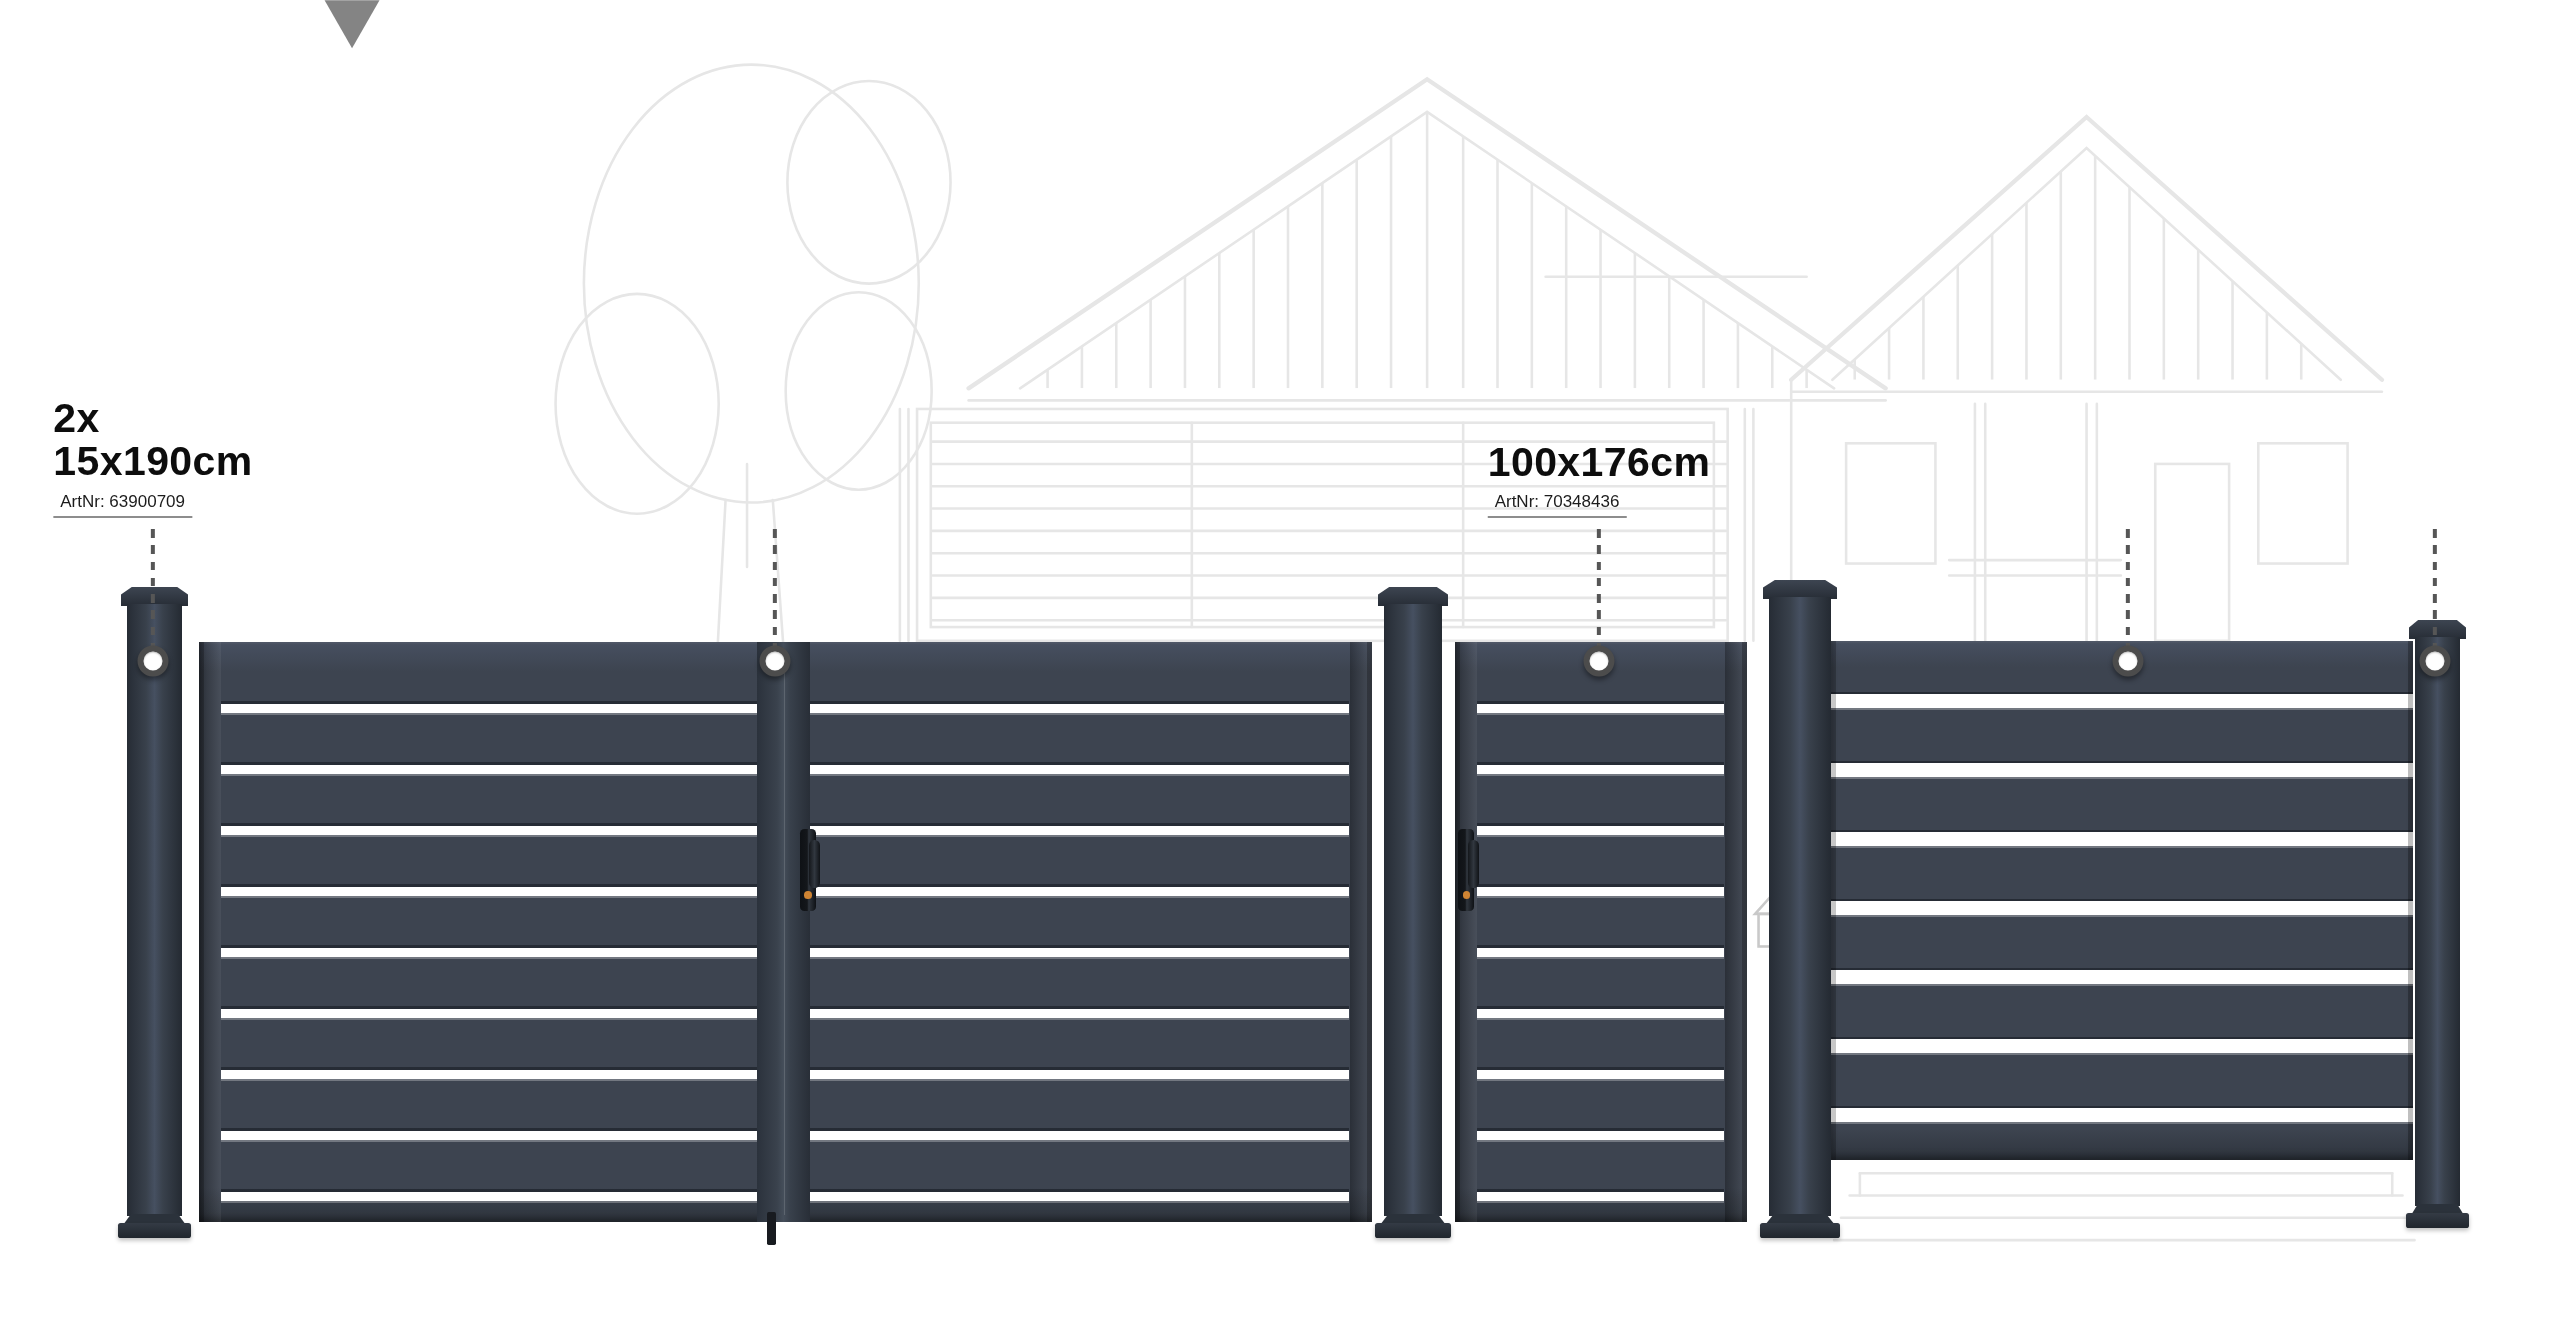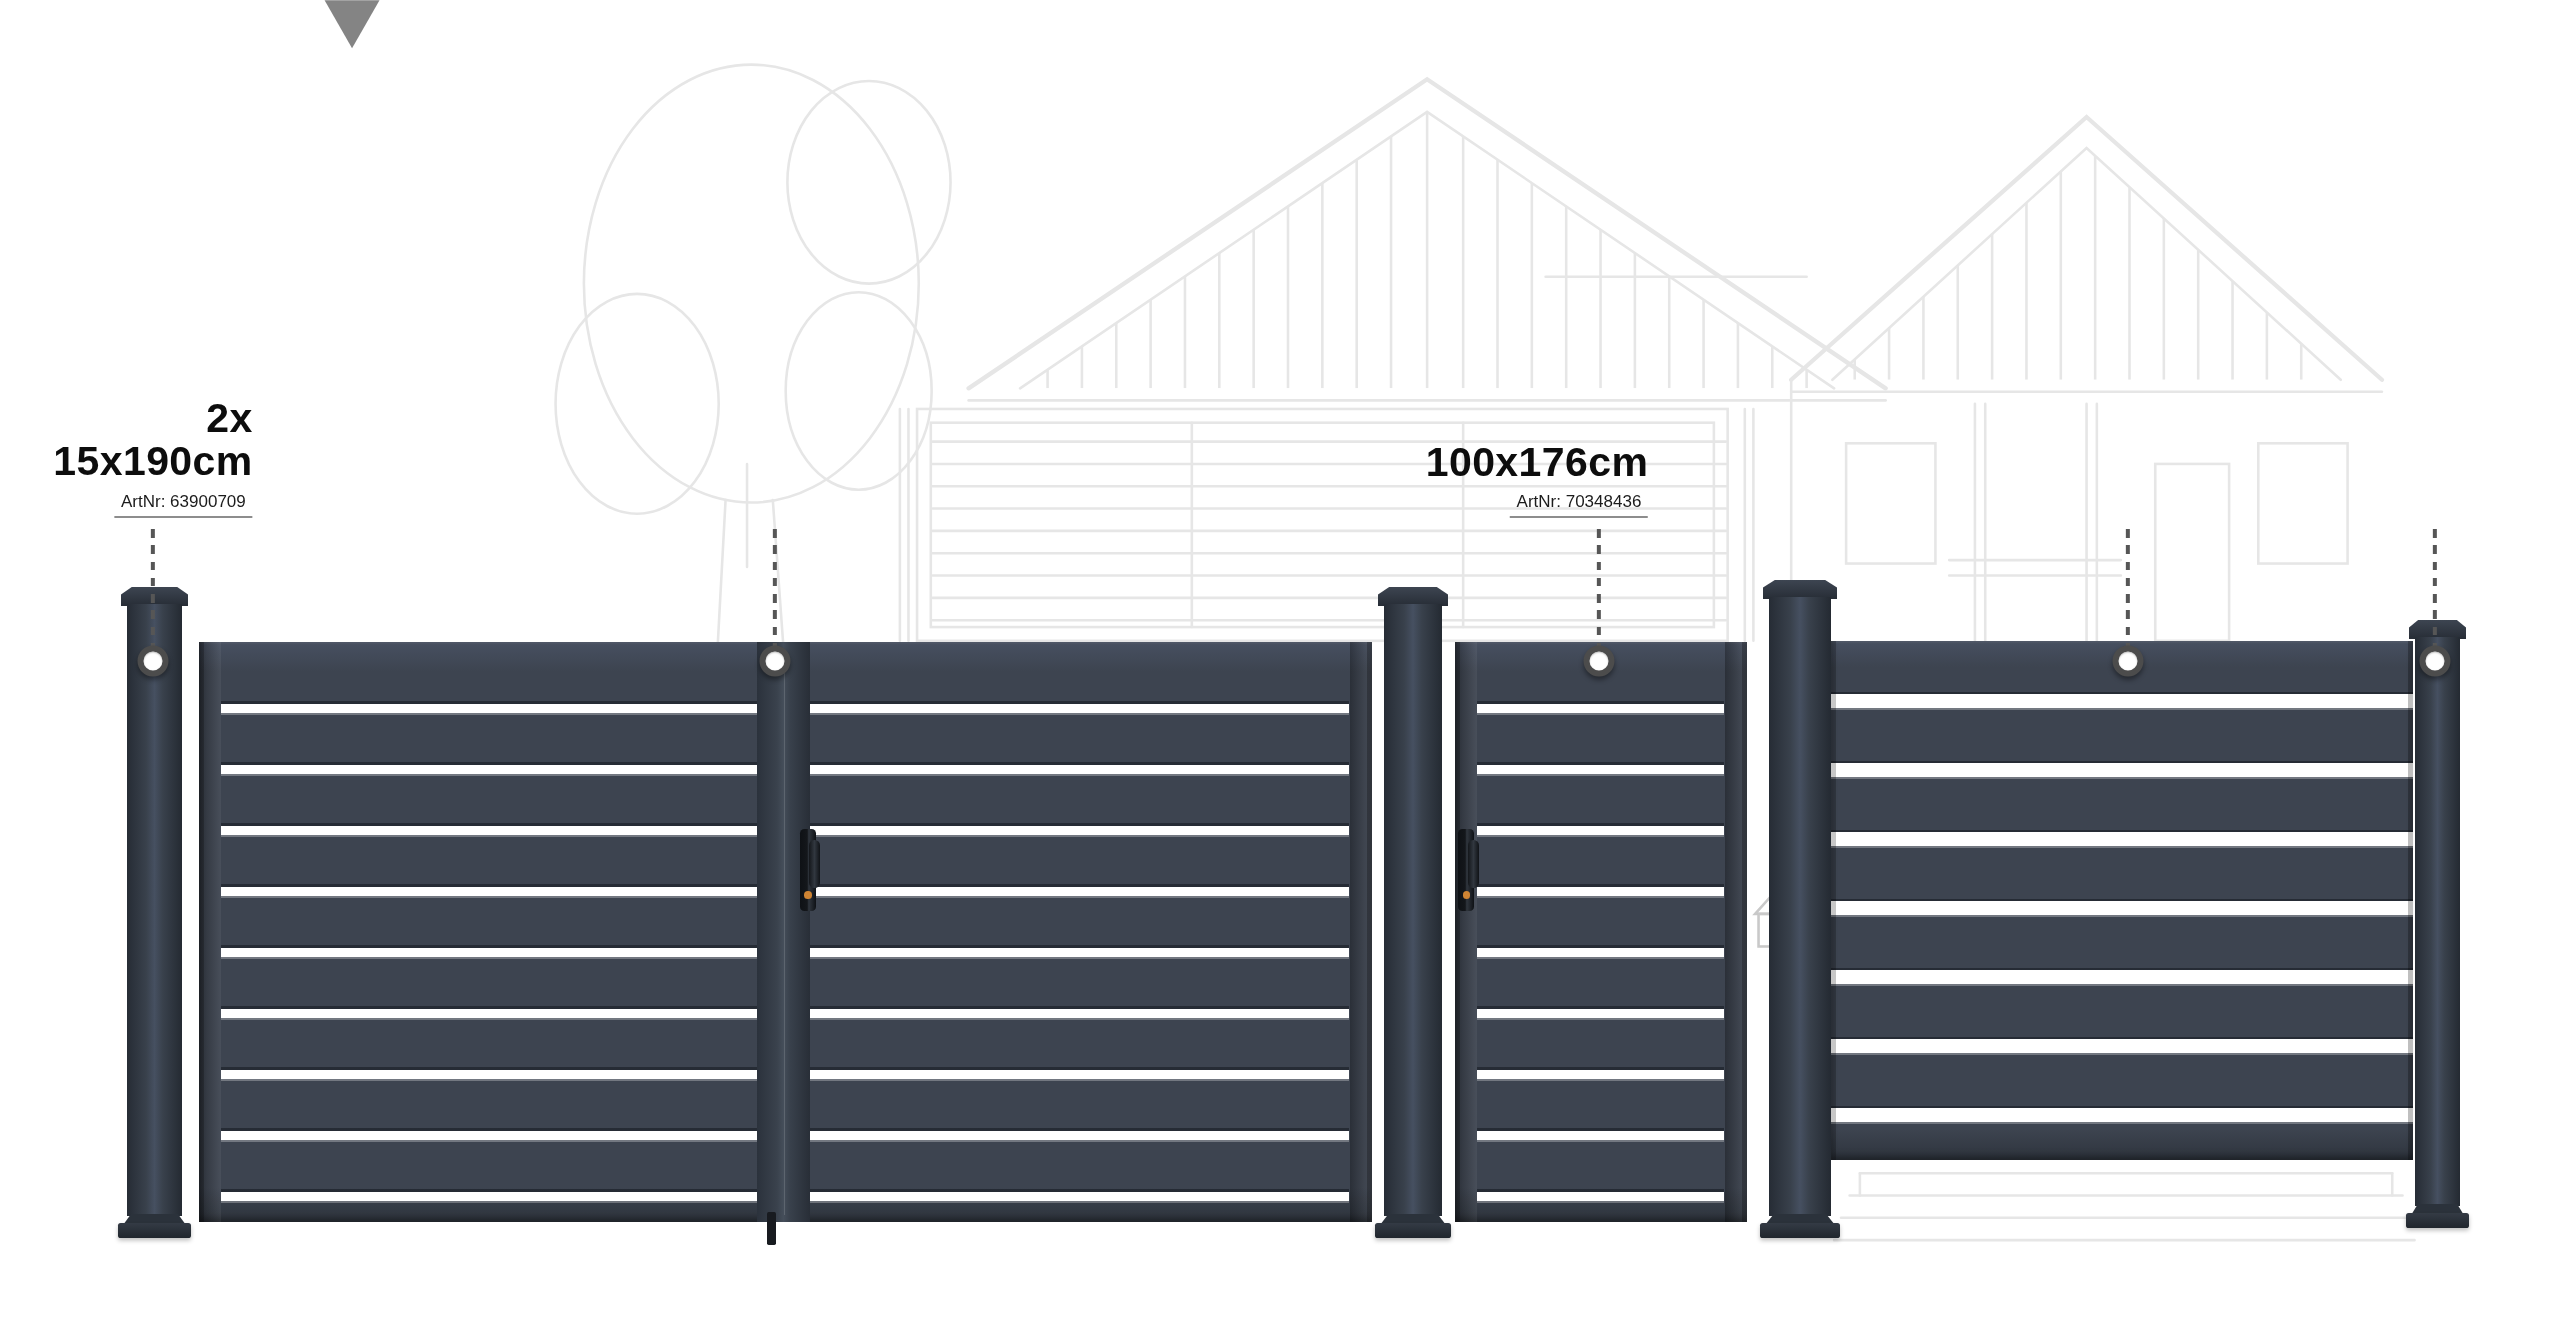--- a/index.html
+++ b/index.html
@@ -80,21 +80,21 @@
     position:absolute;left:9.4px;top:11px;width:11px;height:48px;border-radius:5.2px;
     background:linear-gradient(90deg,#14171b,#31373f,#101317);
   }
   .handle-key{
     position:absolute;left:4.3px;top:62px;width:7.7px;height:7.7px;border-radius:50%;
     background:var(--keyhole,#cf8433);
   }
   .drop-bolt{position:absolute;width:8.6px;height:33px;background:#181b20;border-radius:1.7px;}
 
   
-  .callout{position:absolute;transform:translateX(-50%);text-align:right;white-space:nowrap;}
+  .callout{position:absolute;transform:translateX(-50%);text-align:left;white-space:nowrap;}
   .co-title{
     font-size:41px;font-weight:700;line-height:1.06;color:var(--text,#0d0d0d);
     letter-spacing:0.4px;
   }
   .co-artnr{
     display:inline-block;margin-top:7.7px;padding:0 6.9px 4.3px;
     font-size:17px;font-weight:400;color:#1c1c1c;
     border-bottom:2.6px solid #8d8d8d;
   }
   .connector{
@@ -234,21 +234,21 @@
 
   <div class="drop-bolt" style="left:767px;top:1212px"></div>
 
   <div class="callout" style="left:153px;top:397px">
     <div class="co-title">2x</div>
     <div class="co-title">15x190cm</div>
     <div class="co-artnr">ArtNr: 63900709</div>
   </div>
 
 
-  <div class="callout" style="left:1537px;top:441px">
+  <div class="callout" style="left:1599px;top:441px">
     <div class="co-title">100x176cm</div>
     <div class="co-artnr">ArtNr: 70348436</div>
   </div>
 
 
 
   <div class="connector" style="left:153px"></div>
   <div class="connector" style="left:775px"></div>
   <div class="connector" style="left:1599px"></div>
   <div class="connector" style="left:2128px"></div>

